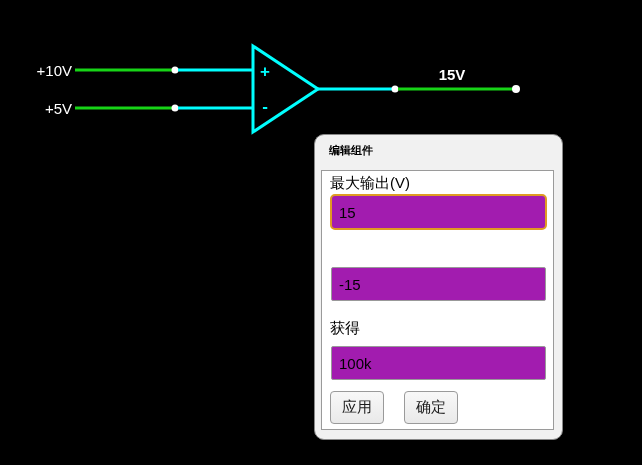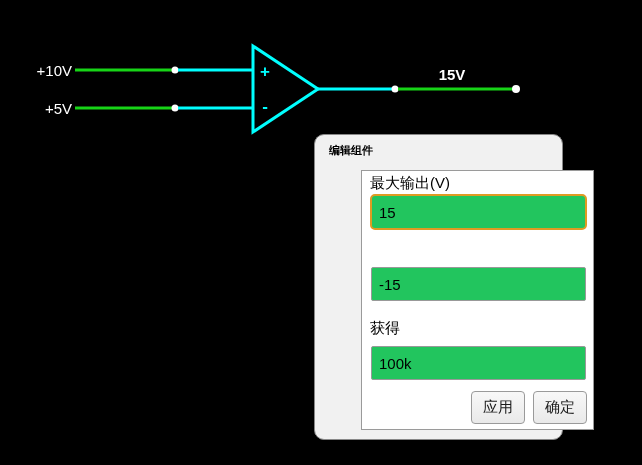--- a/index.html
+++ b/index.html
@@ -14,36 +14,36 @@
     position:absolute;left:314px;top:134px;width:249px;height:306px;
     background:#f1f1f1;border:1px solid #888;border-radius:10px;
     box-shadow:0 2px 8px rgba(0,0,0,.65);box-sizing:border-box;
   }
   .dialog-title{
     position:absolute;left:14px;top:8px;font-size:11px;font-weight:bold;color:#000;
     cursor:default;
   }
   .dialog-panel{
     position:absolute;left:6px;top:35px;width:233px;height:260px;
-    background:#fff;border:1px solid #9a9a9a;box-sizing:border-box;margin-left:40px;
+    background:#fff;border:1px solid #9a9a9a;box-sizing:border-box;
   }
   .field-label{
     position:absolute;left:8px;font-size:15px;color:#000;white-space:nowrap;
   }
   .text-input{
     position:absolute;left:9px;width:215px;height:24px;box-sizing:border-box;
     font-family:"Liberation Sans",sans-serif;font-size:15px;color:#000;
-    background:#22c55e;border:1px solid #999;border-radius:2px;padding:16px 7px;outline:none;
+    background:#a21caf;border:1px solid #999;border-radius:2px;padding:16px 7px;outline:none;
   }
   .text-input.focused{
     left:8px;width:217px;border:2px solid #df9b23;border-radius:5px;
   }
   .btn-row{
     position:absolute;left:8px;right:6px;top:220px;height:33px;
-    display:flex;align-items:stretch;gap:8px;justify-content:flex-end;
+    display:flex;align-items:stretch;gap:20px;
   }
   .btn{
     min-width:52px;padding:0 11px;box-sizing:border-box;
     font-family:"Liberation Sans",sans-serif;font-size:15px;color:#1a1a1a;
     background:linear-gradient(#f8f8f8,#e9e9e9);
     border:1px solid #9a9a9a;border-radius:4px;cursor:pointer;
   }
   .btn.cancel{margin-left:auto;}
 
   .lbl1{top:3px}   .inp1{top:23px}

